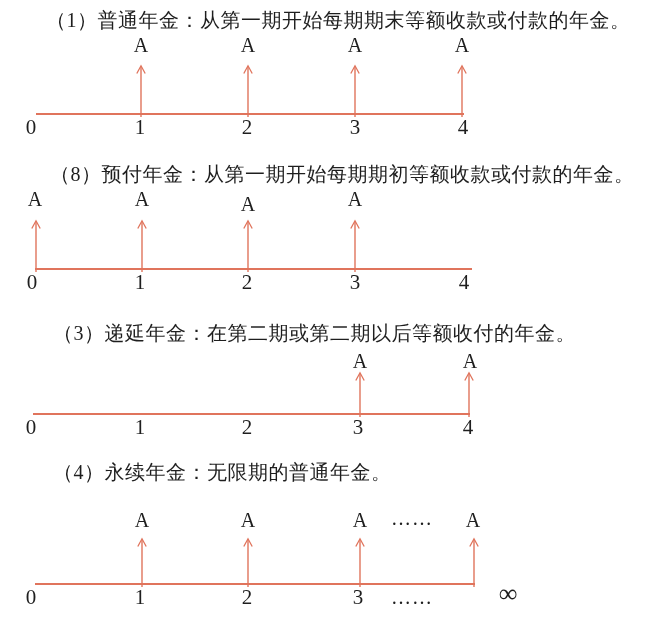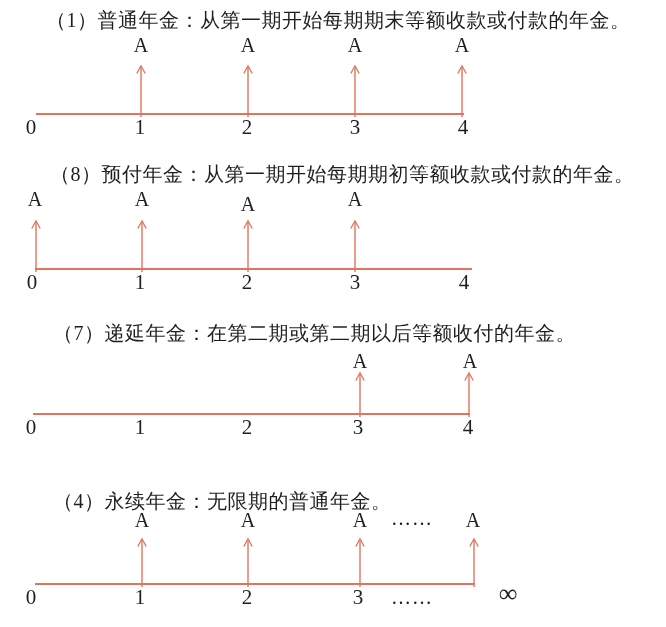--- a/index.html
+++ b/index.html
@@ -86,21 +86,21 @@
         <div class="lbl a-lbl" style="left: 355px; top: 187px;">A</div>
         <div class="lbl num-lbl" style="left: 32px; top: 270px;">0</div>
         <div class="lbl num-lbl" style="left: 140px; top: 270px;">1</div>
         <div class="lbl num-lbl" style="left: 247px; top: 270px;">2</div>
         <div class="lbl num-lbl" style="left: 355px; top: 270px;">3</div>
         <div class="lbl num-lbl" style="left: 464px; top: 270px;">4</div>
       </div>
   </section>
 
   <section class="sec">
-    <div class="heading" style="left: 53px; top: 320px;">（7）递延年金：在第二期或第二期以后等额收付的年金。</div>
+    <div class="heading" style="left: 53px; top: 320px;">（3）递延年金：在第二期或第二期以后等额收付的年金。</div>
     <div class="diagram">
         <div class="baseline" style="left: 33px; top: 413px; width: 437px;"></div>
         <svg width="14" height="46" class="arrow" style="left: 353px; top: 371px;">
           <line x1="7" y1="3" x2="7" y2="46" stroke="#e0745c" stroke-width="1.4"></line>
           <polyline points="2.8,9.5 7,1.8 11.2,9.5" fill="none" stroke="#e0745c" stroke-width="1.3"></polyline>
         </svg>
         <svg width="14" height="46" class="arrow" style="left: 462px; top: 371px;">
           <line x1="7" y1="3" x2="7" y2="46" stroke="#e0745c" stroke-width="1.4"></line>
           <polyline points="2.8,9.5 7,1.8 11.2,9.5" fill="none" stroke="#e0745c" stroke-width="1.3"></polyline>
         </svg>
@@ -108,21 +108,21 @@
         <div class="lbl a-lbl" style="left: 470px; top: 349px;">A</div>
         <div class="lbl num-lbl" style="left: 31px; top: 415px;">0</div>
         <div class="lbl num-lbl" style="left: 140px; top: 415px;">1</div>
         <div class="lbl num-lbl" style="left: 247px; top: 415px;">2</div>
         <div class="lbl num-lbl" style="left: 358px; top: 415px;">3</div>
         <div class="lbl num-lbl" style="left: 468px; top: 415px;">4</div>
       </div>
   </section>
 
   <section class="sec">
-    <div class="heading" style="left: 53px; top: 488px;">（4）永续年金：无限期的普通年金。</div>
+    <div class="heading" style="left: 53px; top: 459px;">（4）永续年金：无限期的普通年金。</div>
     <div class="diagram">
         <div class="baseline" style="left: 35px; top: 583px; width: 440px;"></div>
         <svg width="14" height="50" class="arrow" style="left: 135px; top: 537px;">
           <line x1="7" y1="3" x2="7" y2="50" stroke="#e0745c" stroke-width="1.4"></line>
           <polyline points="2.8,9.5 7,1.8 11.2,9.5" fill="none" stroke="#e0745c" stroke-width="1.3"></polyline>
         </svg>
         <svg width="14" height="50" class="arrow" style="left: 241px; top: 537px;">
           <line x1="7" y1="3" x2="7" y2="50" stroke="#e0745c" stroke-width="1.4"></line>
           <polyline points="2.8,9.5 7,1.8 11.2,9.5" fill="none" stroke="#e0745c" stroke-width="1.3"></polyline>
         </svg>

